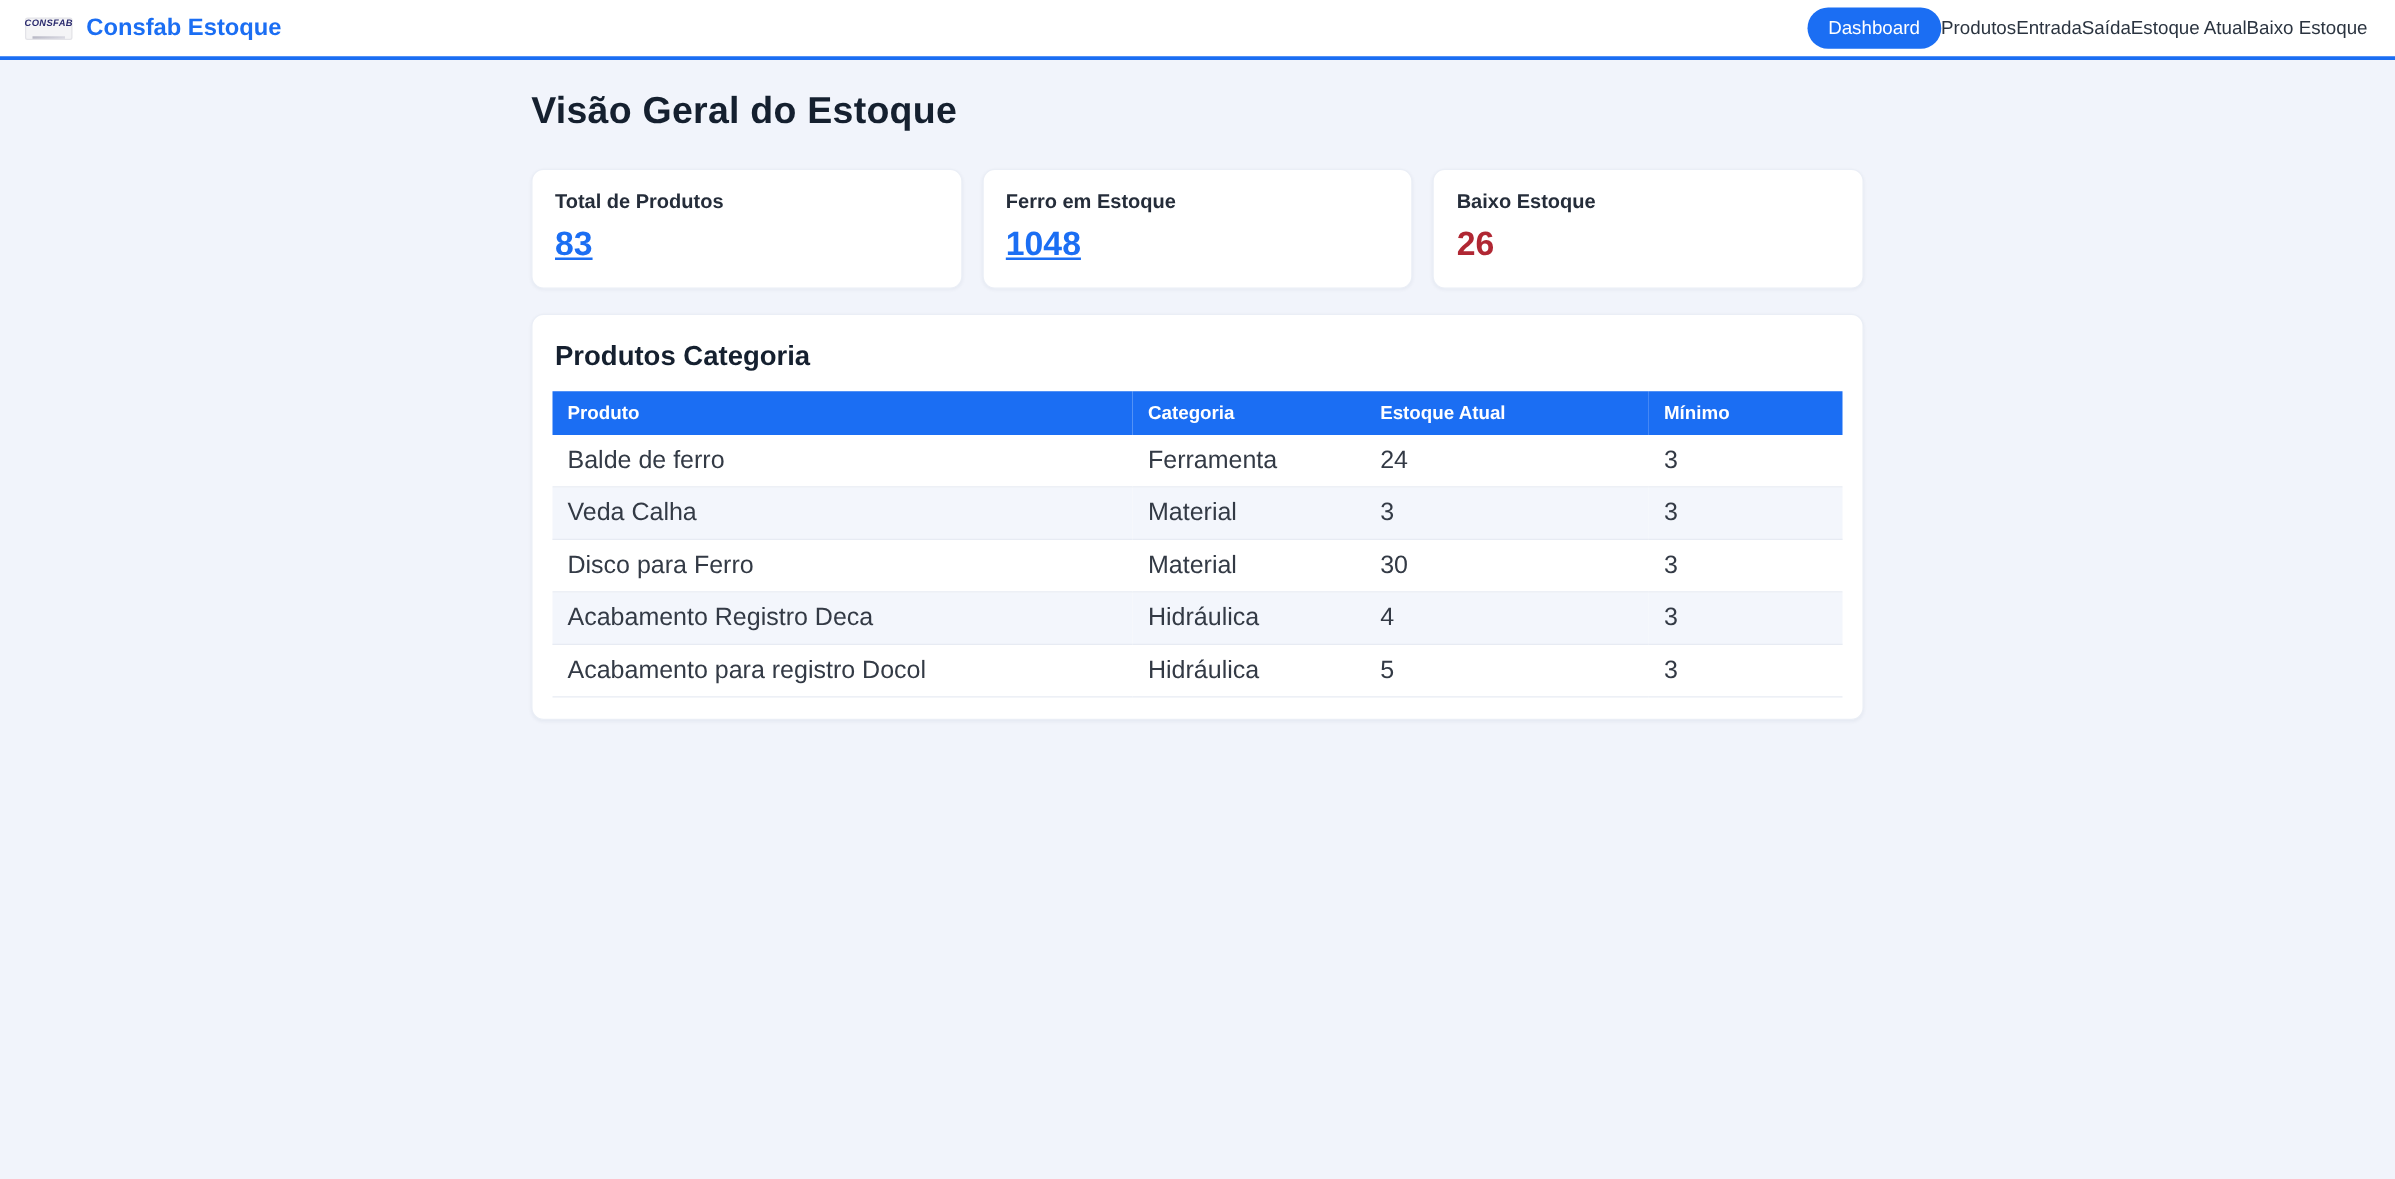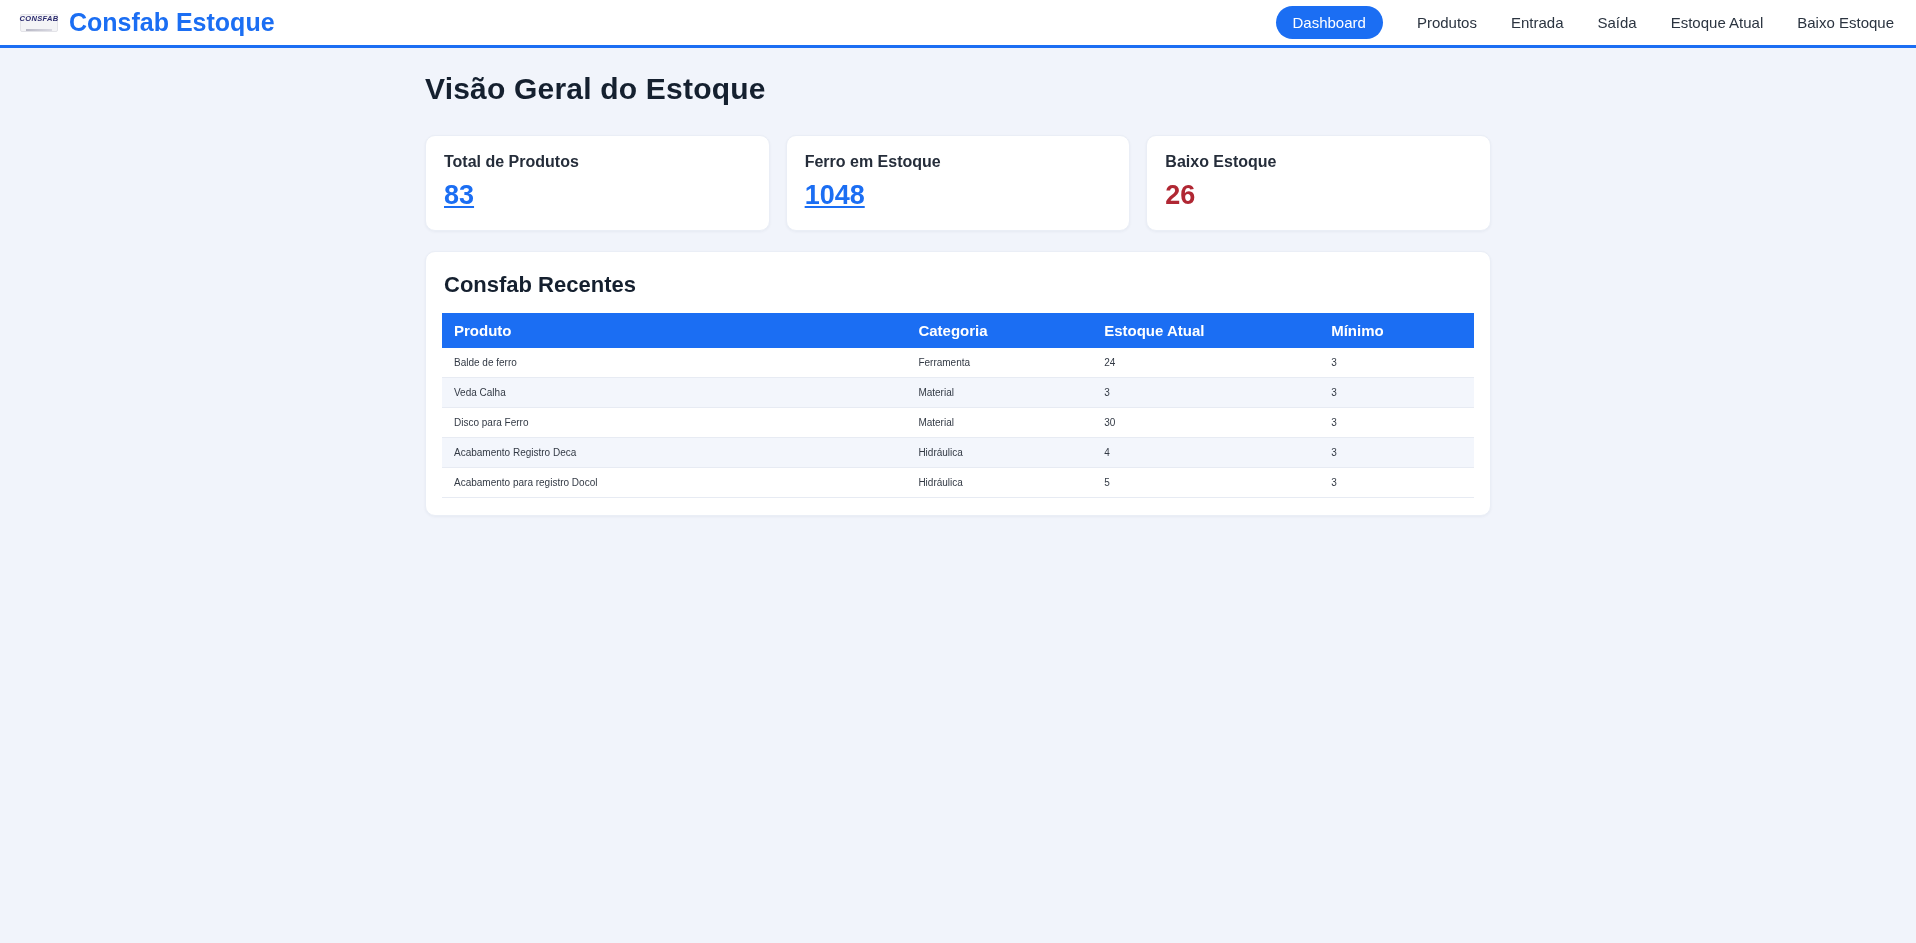--- a/index.html
+++ b/index.html
@@ -26,24 +26,24 @@
     border: 1px solid #e3e3e8;
     border-radius: 2px;
     display: flex; flex-direction: column; align-items: center; justify-content: space-between;
     line-height: 1;
   }
   .logo-text {
     font-size: 7.5px; font-weight: 800; font-style: italic;
     color: #2b2b6e; letter-spacing: .3px;
   }
   .logo-sub { width: 26px; height: 2px; margin-top: 1.5px; background: linear-gradient(90deg,#b9b9c6,#d9d9e2); }
-  .brand-name { color: #1b6ef3; font-size: 25px; font-weight: 700; }
+  .brand-name { color: #1b6ef3; font-size: 19px; font-weight: 700; }
 
   .nav-center {
-    display: flex; align-items: center; gap: 34px;
+    display: flex; align-items: center; 
     margin-left: 112px;
   }
   .nav-link {
     font-size: 15px; color: #2b3440; text-decoration: none;
     cursor: pointer; white-space: nowrap;
   }
   .nav-link.active {
     background: #1b6ef3; color: #ffffff;
     padding: 8px 17px; border-radius: 999px;
     font-weight: 500;
@@ -90,21 +90,21 @@
   col.c-produto { width: 45%; }
   col.c-categoria { width: 18%; }
   col.c-estoque { width: 22%; }
   col.c-minimo { width: 15%; }
   thead th {
     background: #1b6ef3; color: #ffffff;
     font-size: 15px; font-weight: 700; text-align: left;
     padding: 9px 12px;
   }
   tbody td {
-    font-size: 10px; color: #333a45;
+    font-size: 20px; color: #333a45;
     padding: 9px 12px;
     border-bottom: 1px solid #e7ebf3;
   }
   tbody tr:nth-child(even) { background: #f3f6fc; }
 </style>
 </head>
 <body>
 
 <header class="navbar">
   <div class="brand">
@@ -138,21 +138,21 @@
       <div class="stat-label">Ferro em Estoque</div>
       <div class="stat-value value-blue">1048</div>
     </div>
     <div class="card stat-card">
       <div class="stat-label">Baixo Estoque</div>
       <div class="stat-value value-red">26</div>
     </div>
   </section>
 
   <section class="card table-card">
-    <h2 class="section-title">Consfab Recentes</h2>
+    <h2 class="section-title">Produtos Categoria</h2>
     <table>
       <colgroup>
         <col class="c-produto">
           <col class="c-categoria">
           <col class="c-estoque">
           <col class="c-minimo">
       </colgroup>
       <thead>
         <tr>
           <th>Produto</th>

